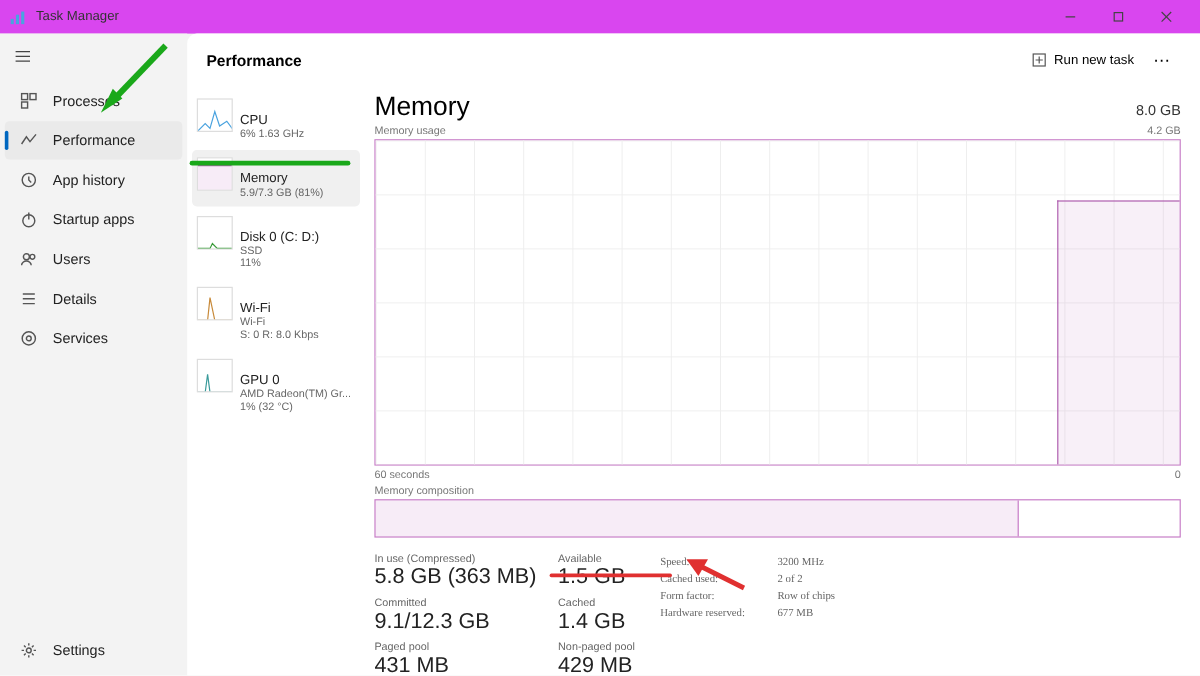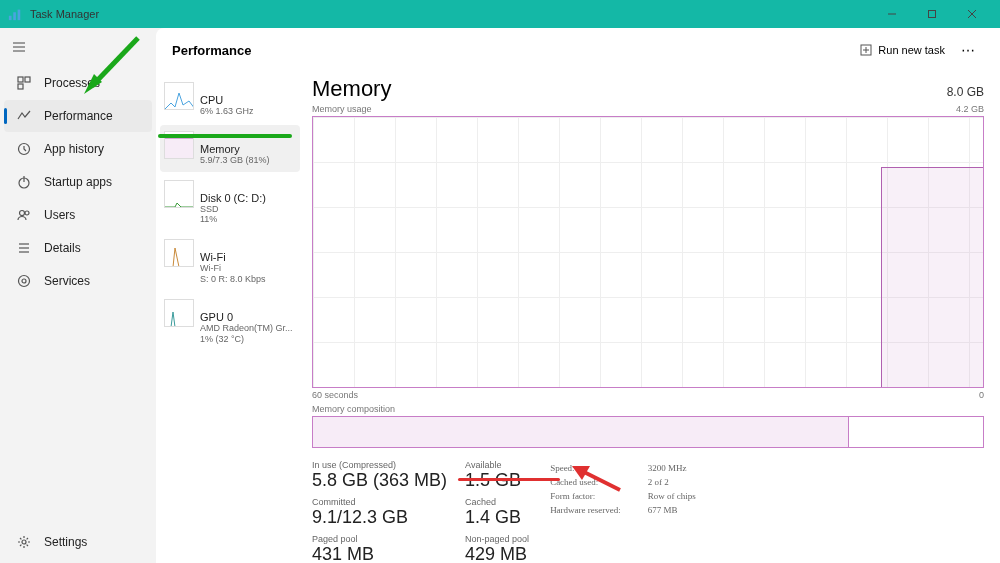--- a/index.html
+++ b/index.html
@@ -1,18 +1,18 @@
 <!DOCTYPE html>
 <html><head>
 <meta charset="utf-8">
 <style>
   * { box-sizing: border-box; margin: 0; padding: 0; font-family: "Segoe UI", sans-serif; }
   body { width: 1000px; height: 563px; background: #f3f3f3; overflow: hidden; position: relative; }
   
-  .titlebar { height: 28px; display: flex; align-items: center; padding: 0 8px; font-size: 11px; color: #333; background: #14b8a6; }
+  .titlebar { height: 28px; display: flex; align-items: center; padding: 0 8px; font-size: 11px; color: #333; background: #d946ef; }
   .titlebar .app-icon { width: 14px; height: 14px; margin-right: 8px; display: inline-flex; }
   .titlebar .title { flex: 1; }
   .winbtns { display: flex; }
   .winbtn { width: 40px; height: 28px; display: flex; align-items: center; justify-content: center; color: #444; }
   .winbtn svg { width: 10px; height: 10px; }
   
   .body { display: flex; height: 535px; }
   
   .sidebar { width: 156px; background: #f3f3f3; display: flex; flex-direction: column; padding-top: 4px; }
   .hamburger { padding: 8px 12px; }

